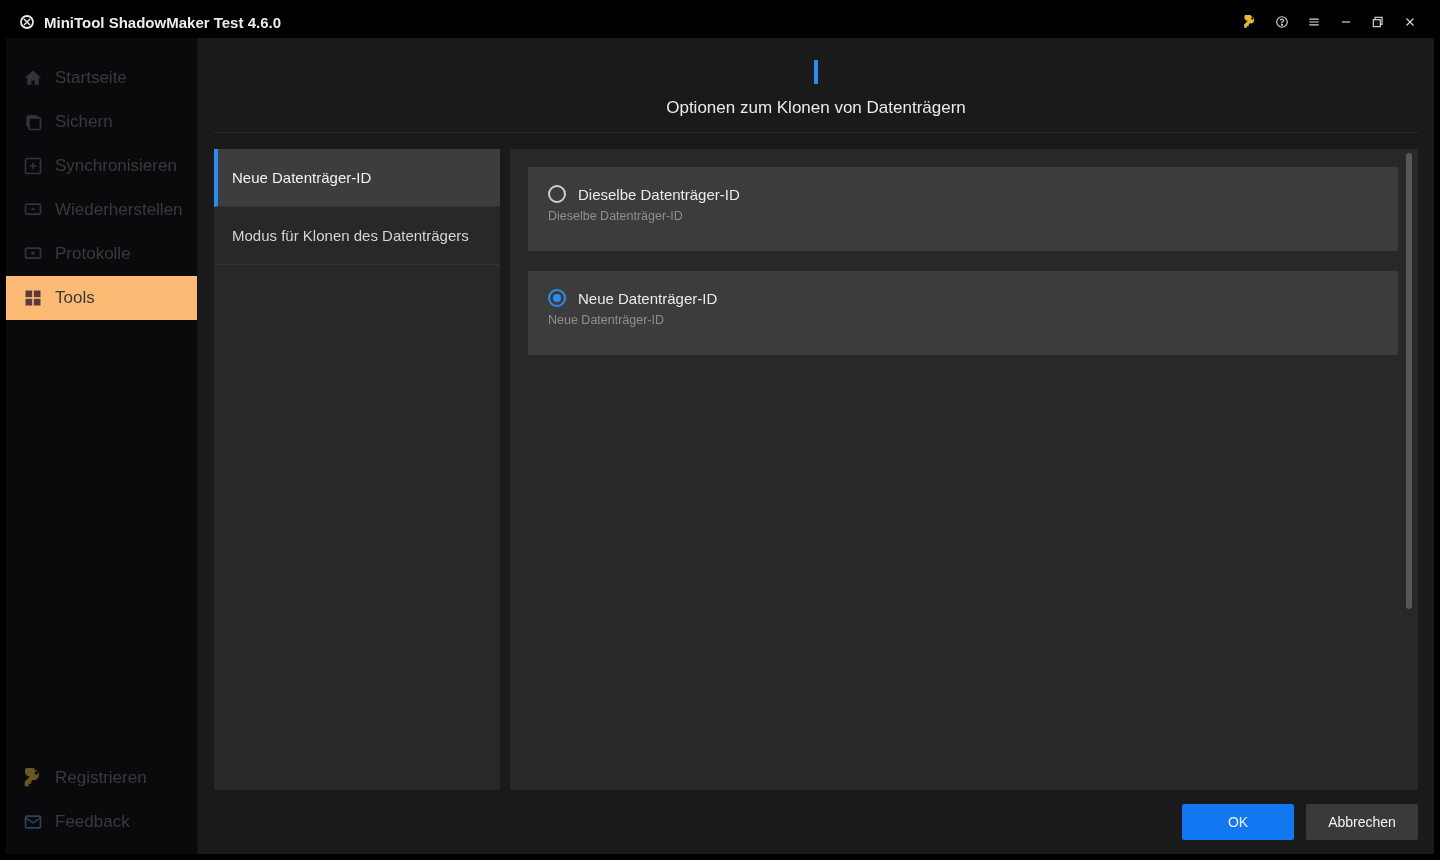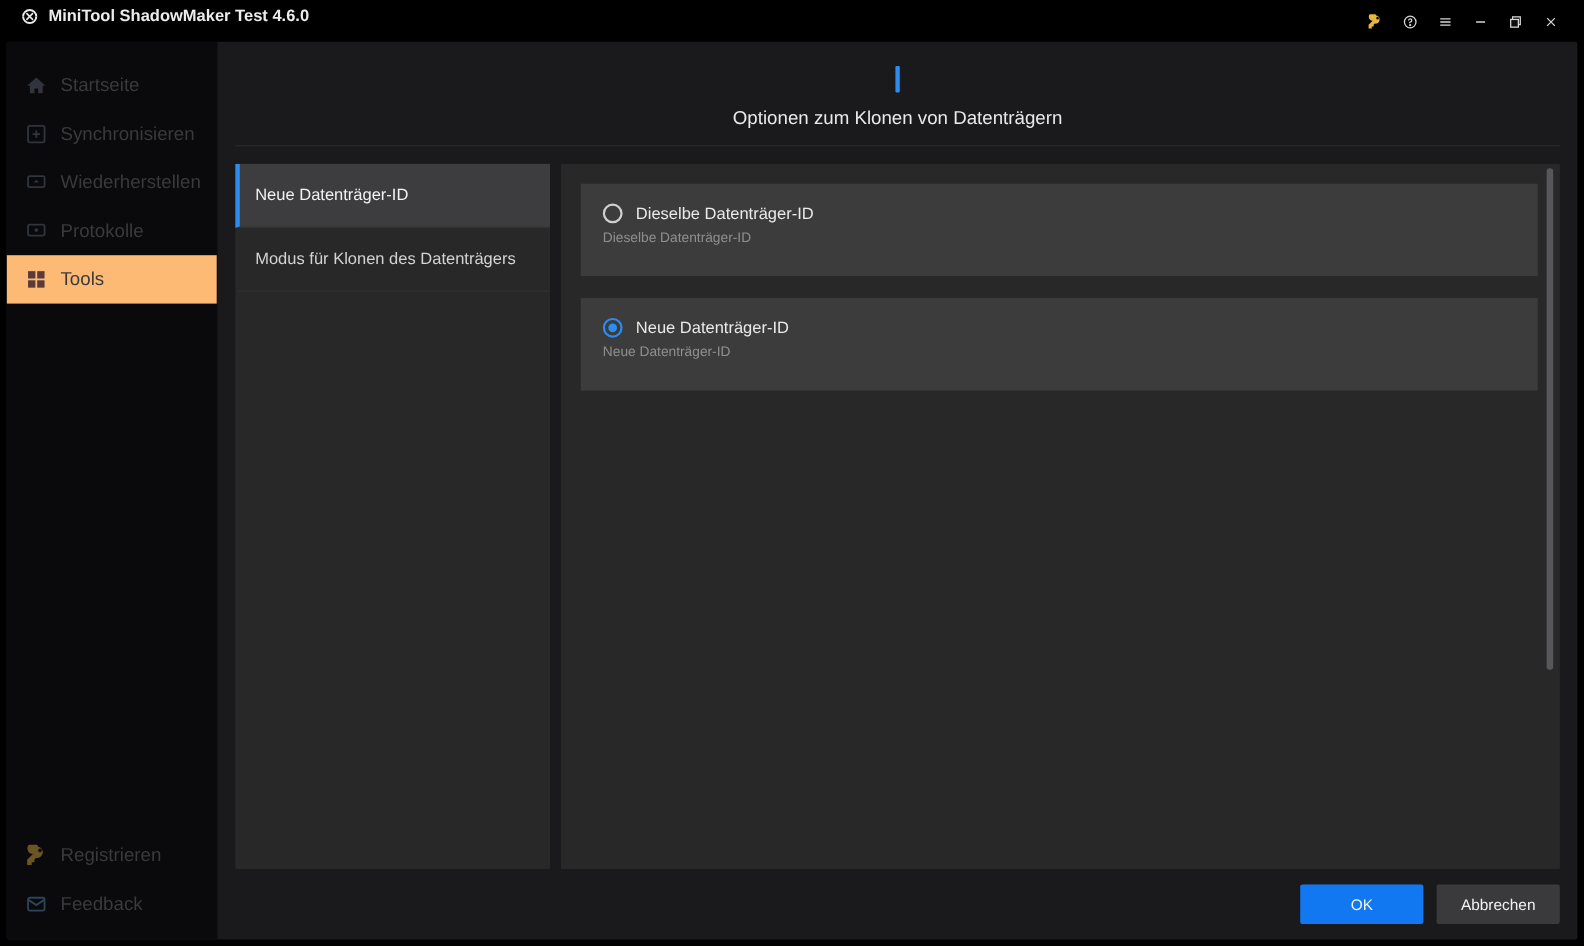--- a/index.html
+++ b/index.html
@@ -31,21 +31,21 @@
 }
 .window{
   position:relative;
   width:1440px;height:860px;
   padding:6px;
   background:var(--bg-outer);
 }
 
 
 .titlebar{
-  display:flex;align-items:flex-start;height:32px;
+  display:flex;align-items:center;height:32px;
   padding:0 8px;
   background:var(--bg-outer);
   color:#ececec;
 }
 .titlebar .logo{
   width:18px;height:18px;margin:0 8px 0 4px;
   display:flex;align-items:center;justify-content:center;
 }
 .titlebar .title{font-size:15px;font-weight:600;}
 .titlebar .spacer{flex:1;}
@@ -233,20 +233,29 @@
 
     <div class="sidebar">
       <div class="nav">
         <div class="side-item">
           <span class="sicon">
               <svg viewBox="0 0 24 24" fill="currentColor">
                 <path d="M12 3 2 12h3v8h5v-5h4v5h5v-8h3z"></path>
               </svg>
             </span>
           <span>Startseite</span>
+        </div>
+        <div class="side-item">
+          <span class="sicon">
+              <svg viewBox="0 0 24 24" fill="currentColor">
+                <rect x="4" y="4" width="14" height="14" rx="2"></rect>
+                <rect x="7" y="7" width="14" height="14" rx="2" fill="#0a0a0c" stroke="currentColor" stroke-width="2"></rect>
+              </svg>
+            </span>
+          <span>Sichern</span>
         </div>
         <div class="side-item">
           <span class="sicon">
               <svg viewBox="0 0 24 24" fill="currentColor">
                 <rect x="3" y="3" width="18" height="18" rx="2" fill="none" stroke="currentColor" stroke-width="2"></rect>
                 <path d="M8 12h8M12 8v8" stroke="currentColor" stroke-width="2"></path>
               </svg>
             </span>
           <span>Synchronisieren</span>
         </div>

